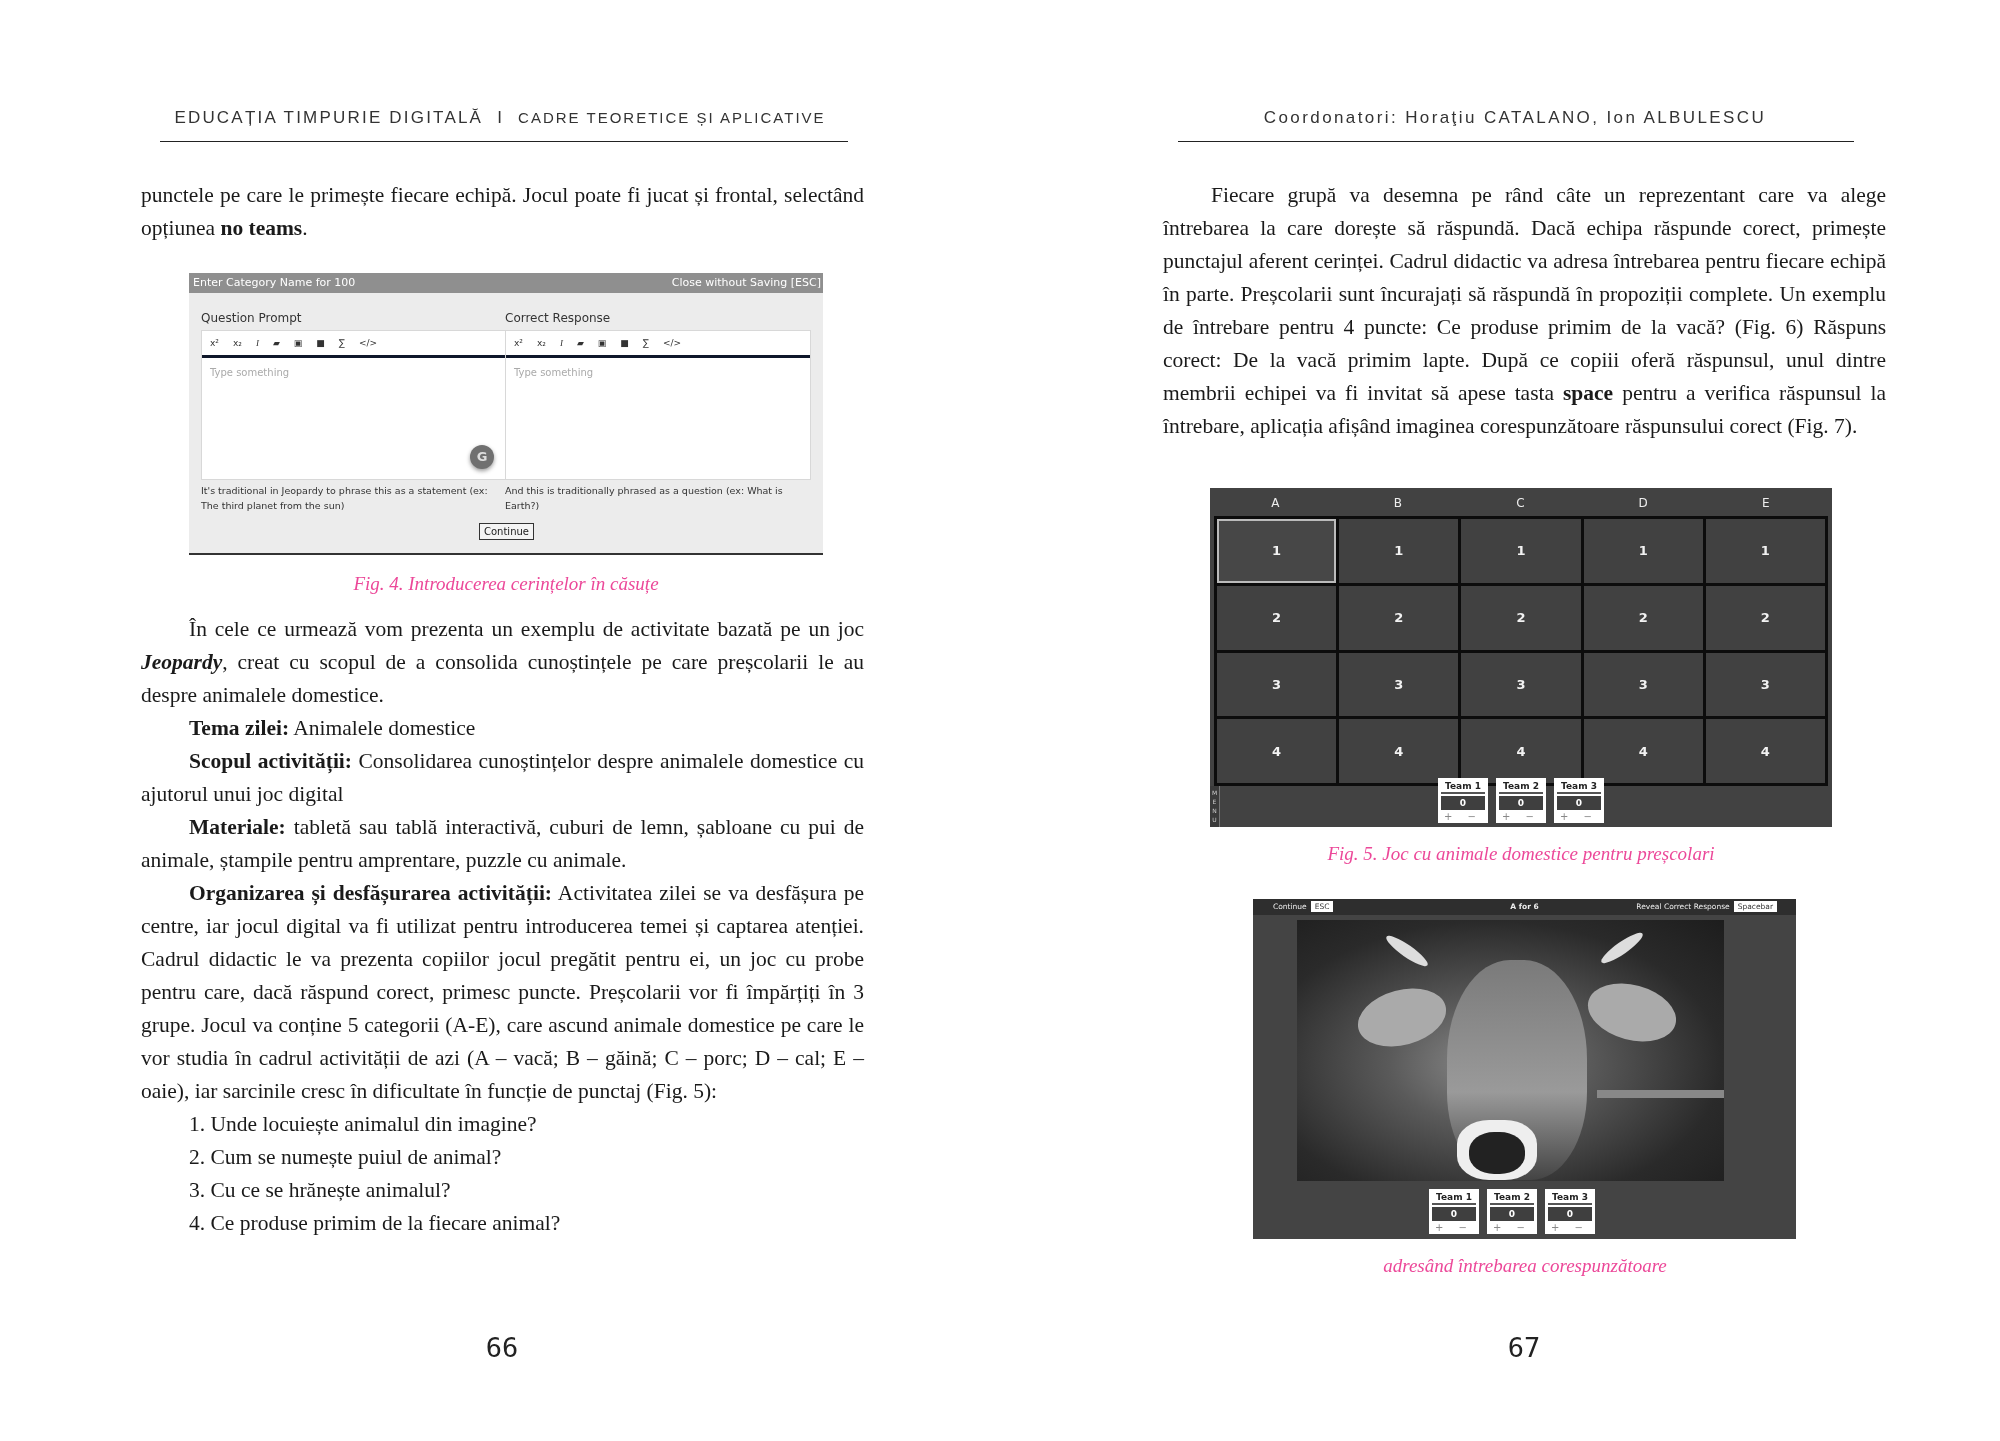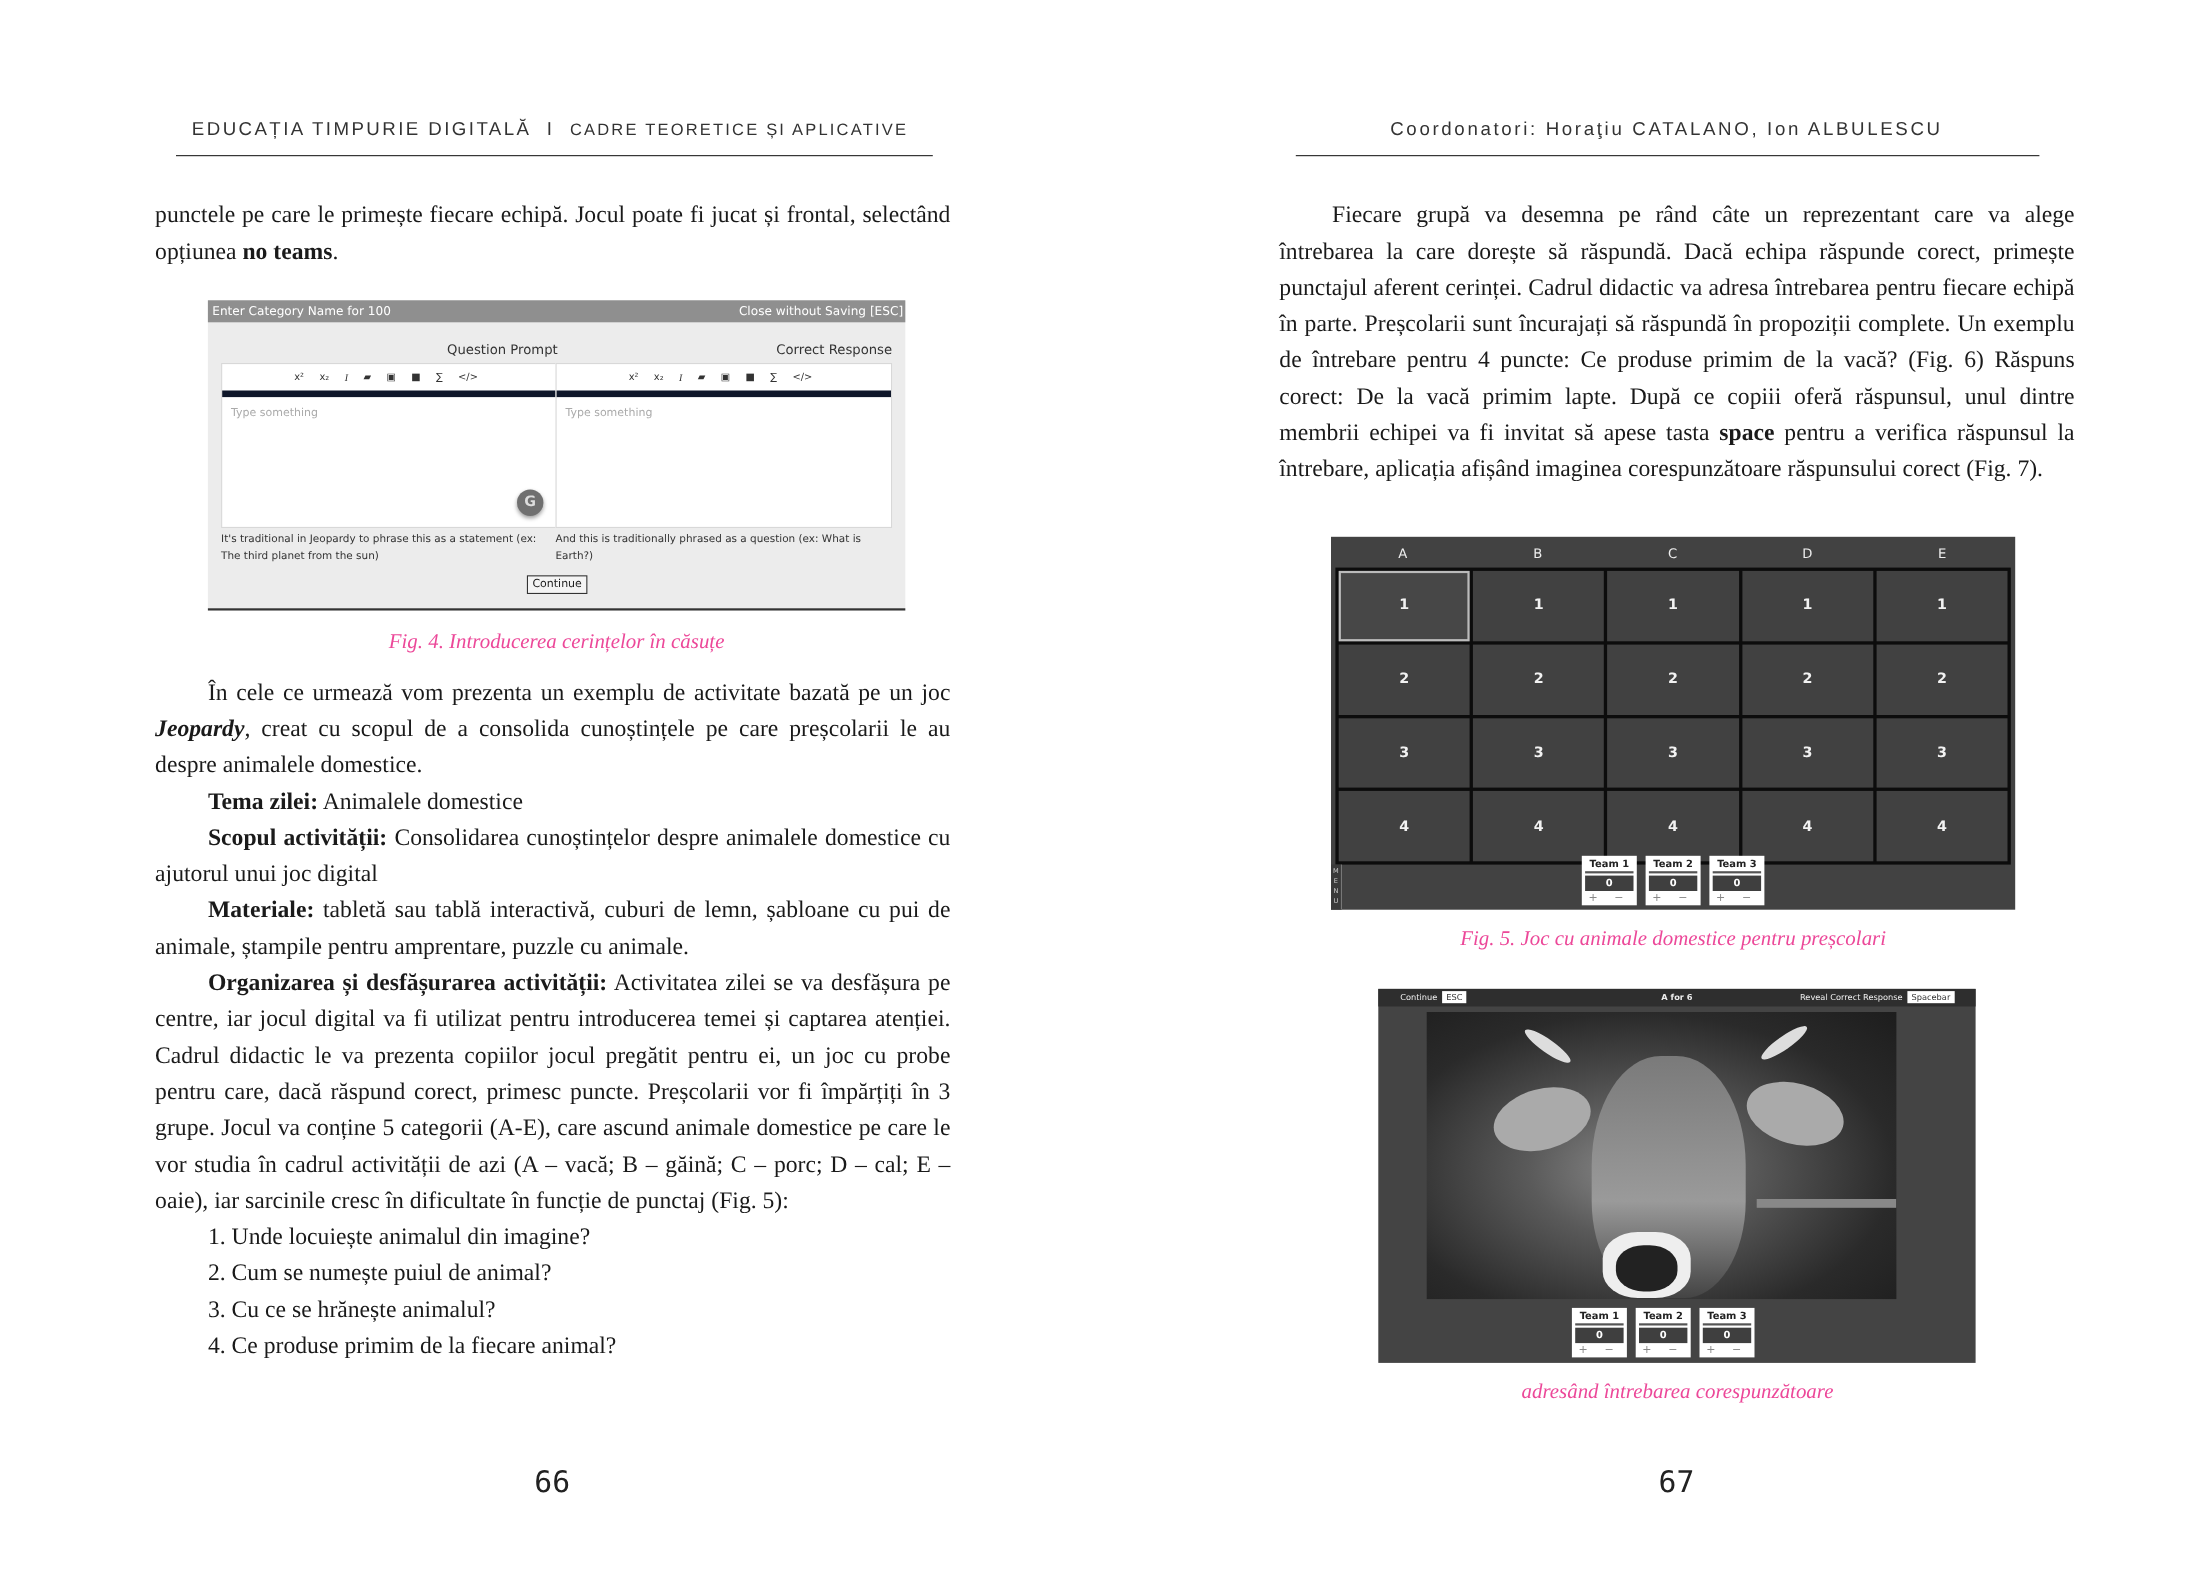--- a/index.html
+++ b/index.html
@@ -20,23 +20,23 @@
   b { font-weight:bold; }
 
   .caption { position:absolute; font-style:italic; font-size:19px; text-align:center; color:#ec4899; line-height:27px; }
   .page-number { position:absolute; top:1332px; font-family:"DejaVu Sans Mono", monospace; font-size:27px; color:#222; text-align:center; width:100px; }
 
   
   .fig4 { position:absolute; left:189px; top:273px; width:634px; height:280px; background:#ececec; border-bottom:2px solid #333; font-family:"DejaVu Sans", sans-serif; }
   .fig4-bar { height:20px; background:#8f8f8f; color:#fff; font-size:11px; line-height:20px; padding:0 4px; position:relative; }
   .fig4-bar .close { position:absolute; right:2px; top:0; }
   .editor { position:absolute; top:38px; width:306px; }
-  .editor .lbl { font-size:12px; color:#333; margin-bottom:5px;text-align:right; }
+  .editor .lbl { font-size:12px; color:#333; margin-bottom:5px; }
   .editor .box { background:#fff; border:1px solid #d8d8d8; height:148px; position:relative; }
-  .editor .tools { height:24px; border-bottom:6px solid #0f172a; display:flex; align-items:center; font-size:9px; color:#333; padding-left:8px;justify-content:center; }
+  .editor .tools { height:24px; border-bottom:3px solid #0f172a; display:flex; align-items:center; font-size:9px; color:#333; padding-left:8px; }
   .editor .tools span { margin-right:14px; }
   .editor .ph { font-size:10px; color:#aaa; padding:9px 8px; }
   .editor .help { font-size:9.5px; color:#333; line-height:15px; margin-top:3px; }
   .grammarly { position:absolute; right:12px; bottom:10px; width:24px; height:24px; border-radius:50%; background:#707070; box-shadow:0 2px 4px rgba(0,0,0,0.4); color:#ddd; font-size:13px; text-align:center; line-height:24px; font-weight:bold; }
   .continue-btn { position:absolute; left:290px; top:250px; border:1px solid #333; background:#f4f4f4; font-size:10px; padding:2px 4px; }
 
   
   .fig5 { position:absolute; left:1210px; top:488px; width:622px; height:339px; background:#424242; font-family:"DejaVu Sans", sans-serif; }
   .fig5-head { display:flex; height:30px; padding-left:4px; }
   .fig5-head div { width:122.6px; text-align:center; color:#eee; font-size:12px; line-height:30px; }

